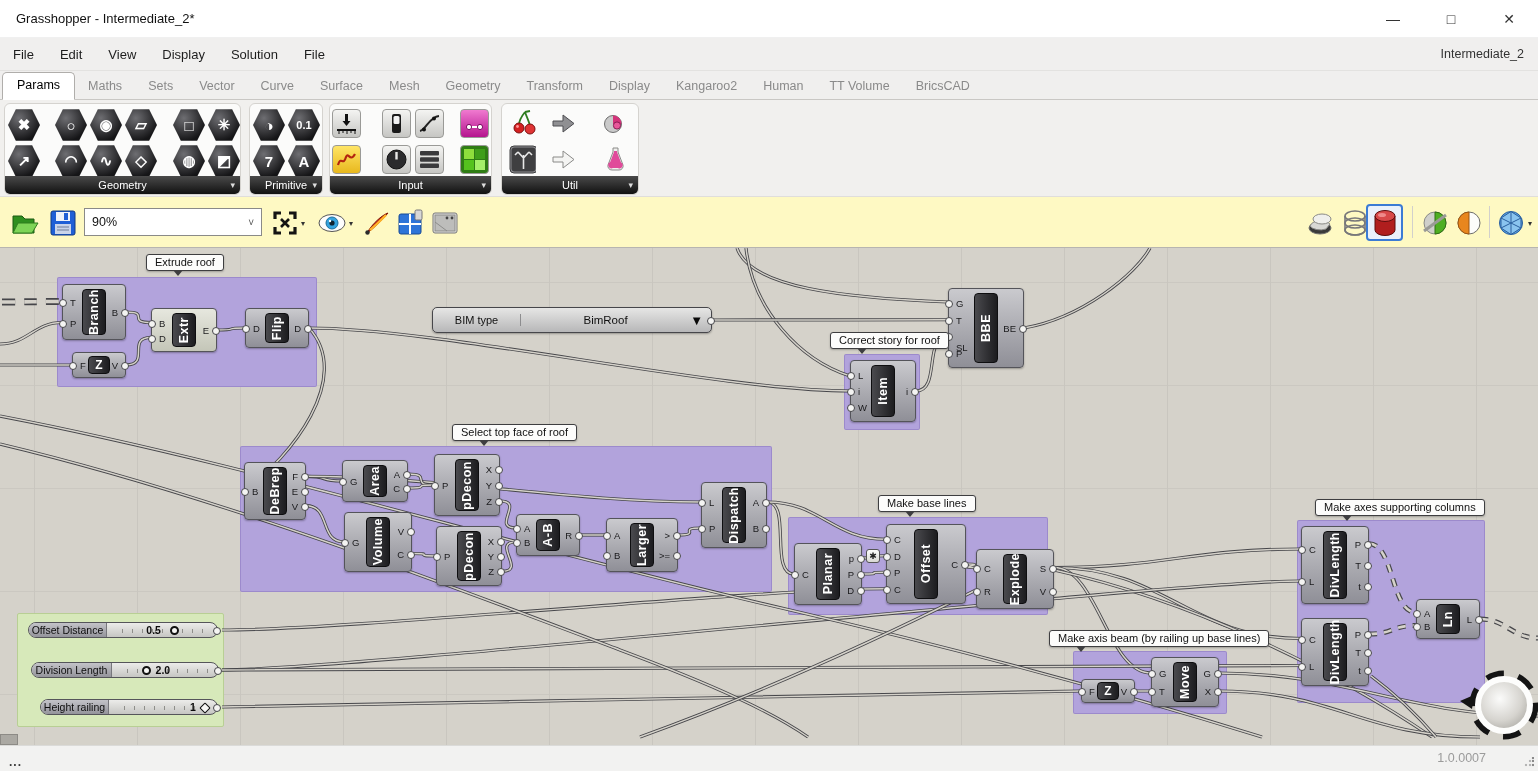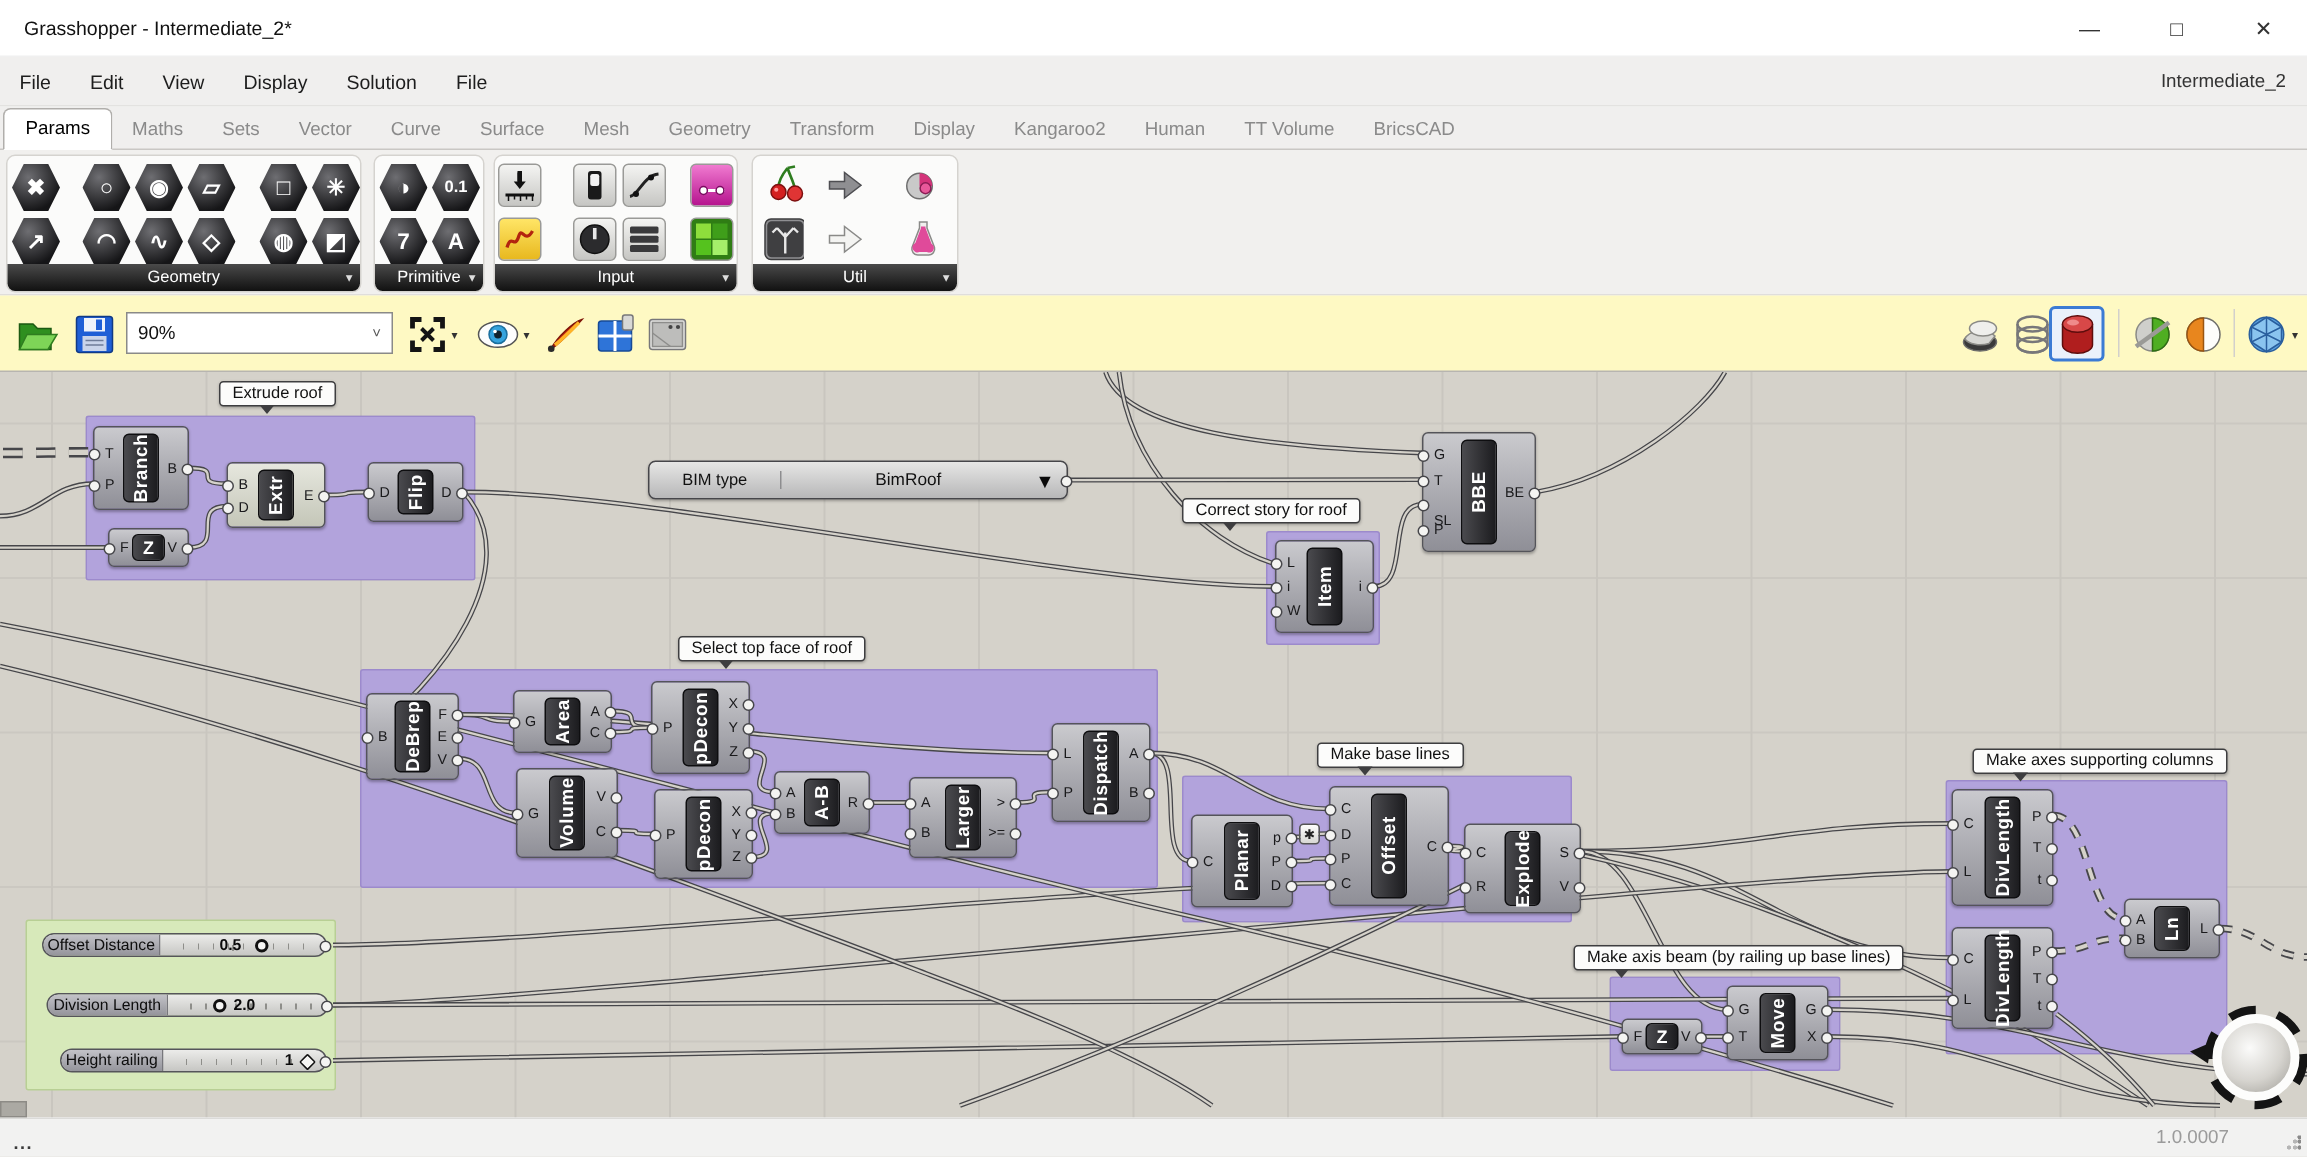--- a/index.html
+++ b/index.html
@@ -474,21 +474,21 @@
       <path d="M0,168 C250,216 520,300 790,362 C980,406 1130,448 1262,489" fill="none" stroke="#d5d2ca" stroke-width="1.5"></path>
       <path d="M0,196 C210,246 430,330 620,402 C716,438 772,464 808,489" fill="none" stroke="#46464a" stroke-width="3.2"></path>
       <path d="M0,196 C210,246 430,330 620,402 C716,438 772,464 808,489" fill="none" stroke="#d5d2ca" stroke-width="1.5"></path>
       <path d="M640,489 C770,442 900,380 976,342" fill="none" stroke="#46464a" stroke-width="3.2"></path>
       <path d="M640,489 C770,442 900,380 976,342" fill="none" stroke="#d5d2ca" stroke-width="1.5"></path>
       <path d="M1371,428 C1398,448 1418,468 1436,489" fill="none" stroke="#46464a" stroke-width="3.2"></path>
       <path d="M1371,428 C1398,448 1418,468 1436,489" fill="none" stroke="#d5d2ca" stroke-width="1.5"></path>
     </svg>
 
   <div class="callout" style="left:146px;top:6px">Extrude roof</div>
-  <div class="callout" style="left:788px;top:84px">Correct story for roof</div>
+  <div class="callout" style="left:830px;top:84px">Correct story for roof</div>
   <div class="callout" style="left:452px;top:176px">Select top face of roof</div>
   <div class="callout" style="left:878px;top:247px">Make base lines</div>
   <div class="callout" style="left:1049px;top:382px">Make axis beam (by railing up base lines)</div>
   <div class="callout" style="left:1315px;top:251px">Make axes supporting columns</div>
 
   <div id="valuelist">
     <span class="vlabel">BIM type</span>
     <span class="vvalue">BimRoof</span>
     <span class="varrow">▼</span>
     <span class="nub port"></span>

